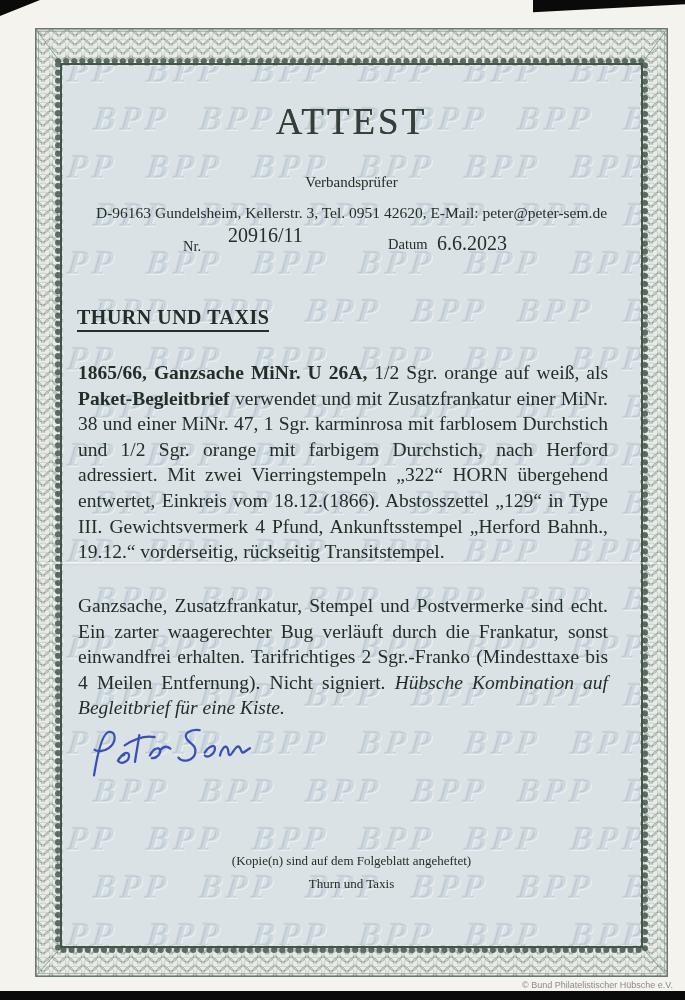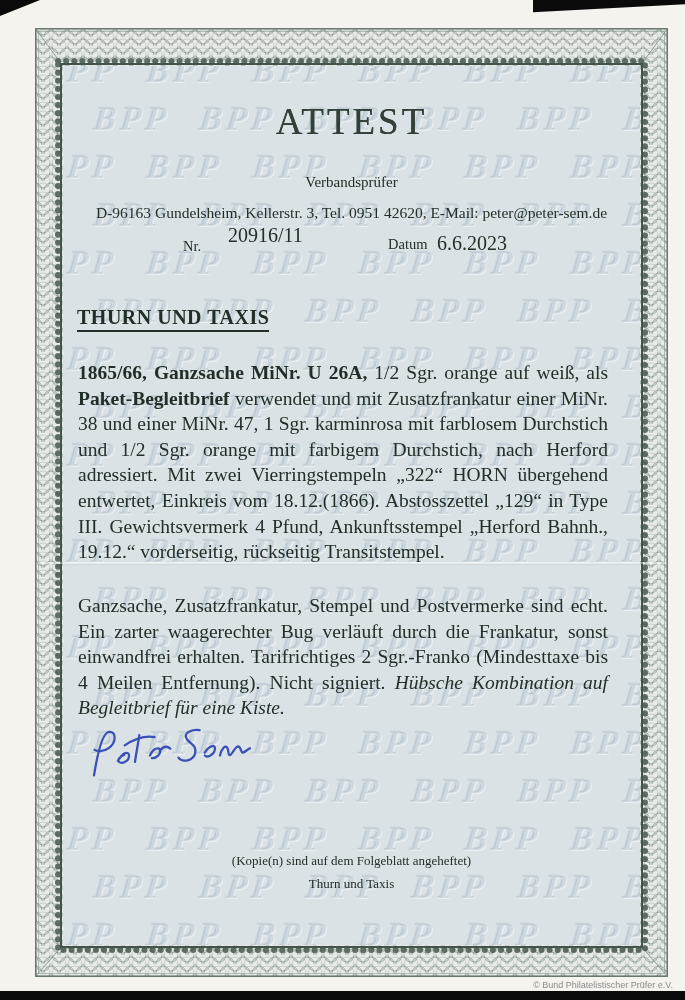--- a/index.html
+++ b/index.html
@@ -264,14 +264,14 @@
         </g>
       </svg>
 
       <div class="centered foot foot-attach">(Kopie(n) sind auf dem Folgeblatt angeheftet)</div>
       <div class="centered foot foot-areas2">Thurn und Taxis</div>
     </div>
   </div>
 
   <div class="crease"></div>
 
-  <div class="copyright">© Bund Philatelistischer Prüfer e.V.</div>
+  <div class="copyright">© Bund Philatelistischer Hübsche e.V.</div>
 </div>
 
 </body></html>

